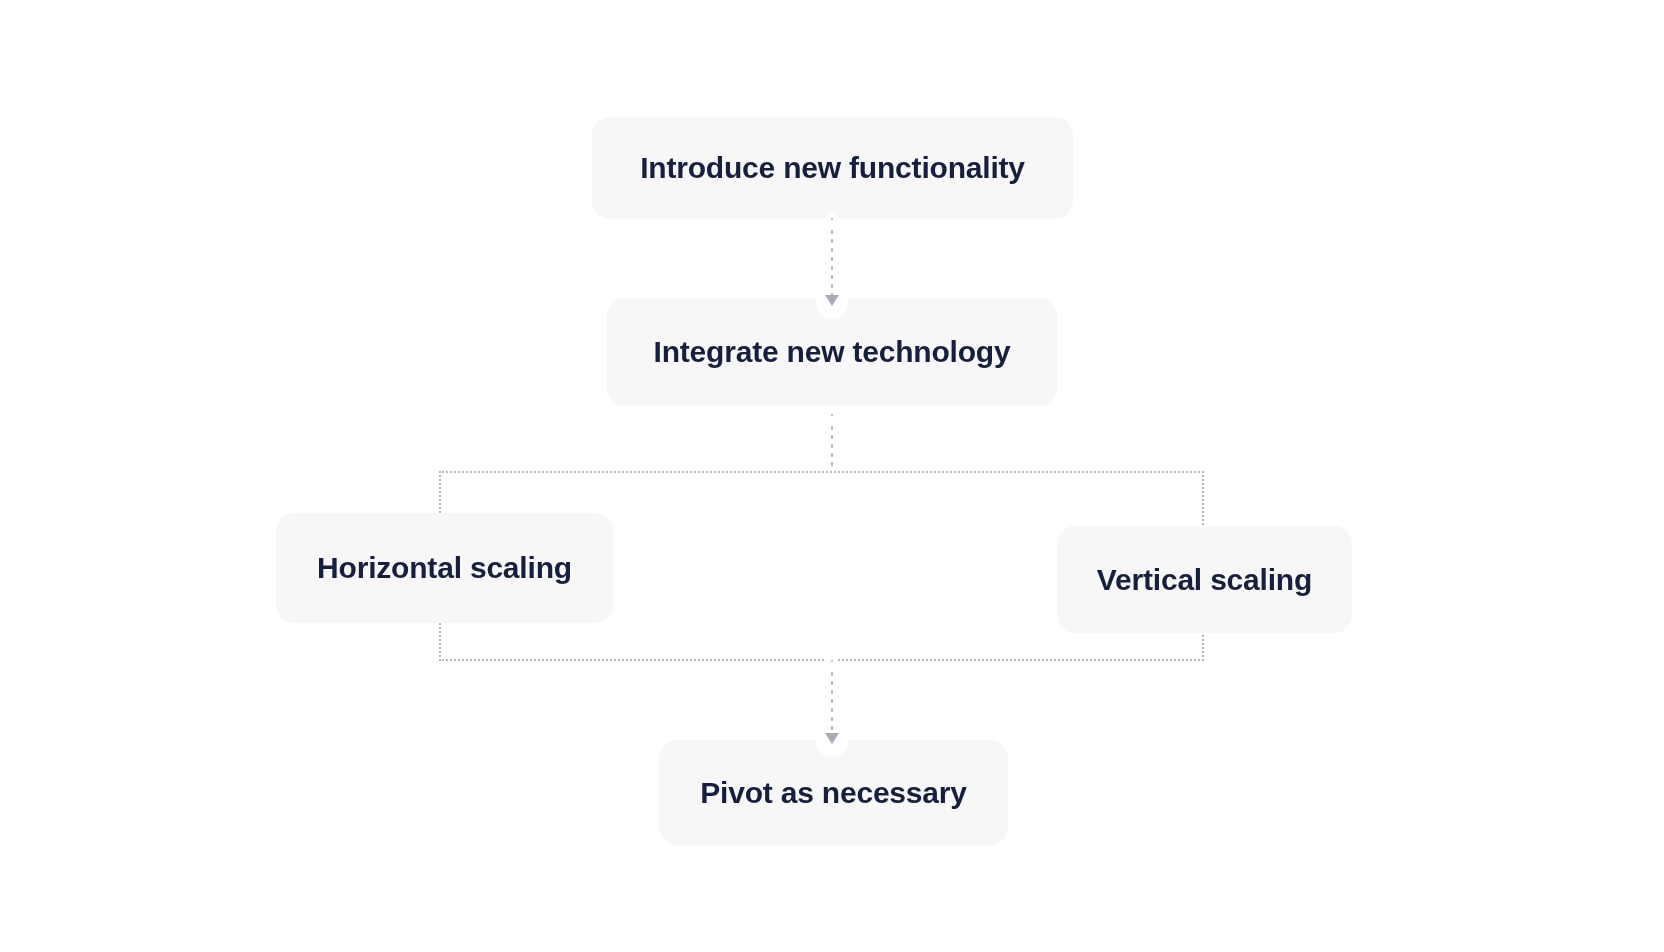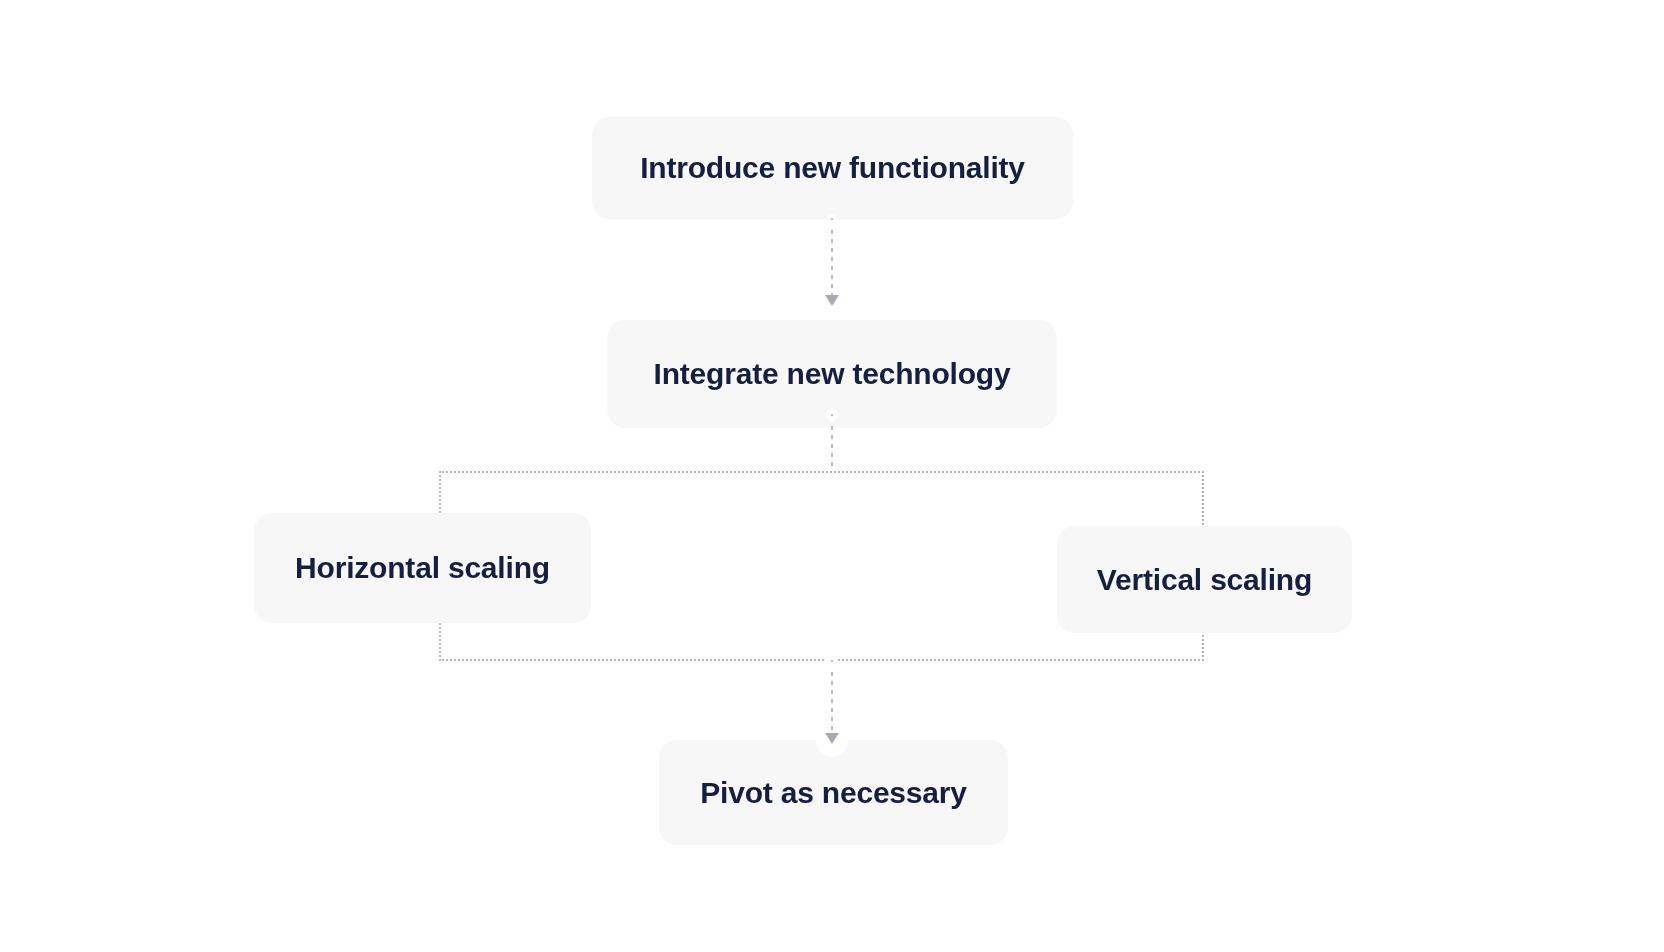--- a/index.html
+++ b/index.html
@@ -32,22 +32,22 @@
   }
   .node-label{
     font-size:30px;
     font-weight:bold;
     letter-spacing:-0.2px;
     color:var(--text);
     white-space:nowrap;
     line-height:1;
   }
   .node-1{left:592px;top:117px;width:481px;height:102px;}
-  .node-2{left:607px;top:320px;width:450px;height:108px;}
-  .node-3{left:254px;top:513px;width:337px;height:110px;justify-content:center;}
+  .node-2{left:607px;top:298px;width:450px;height:108px;}
+  .node-3{left:276px;top:513px;width:337px;height:110px;justify-content:center;}
   .node-4{left:1057px;top:526px;width:295px;height:107px;}
   .node-5{left:659px;top:740px;width:349px;height:105px;}
 
   
   .branch-rect{
     position:absolute;
     left:439px;top:471px;width:765px;height:190px;
     border:2px dotted var(--dotted);
     z-index:1;
   }

